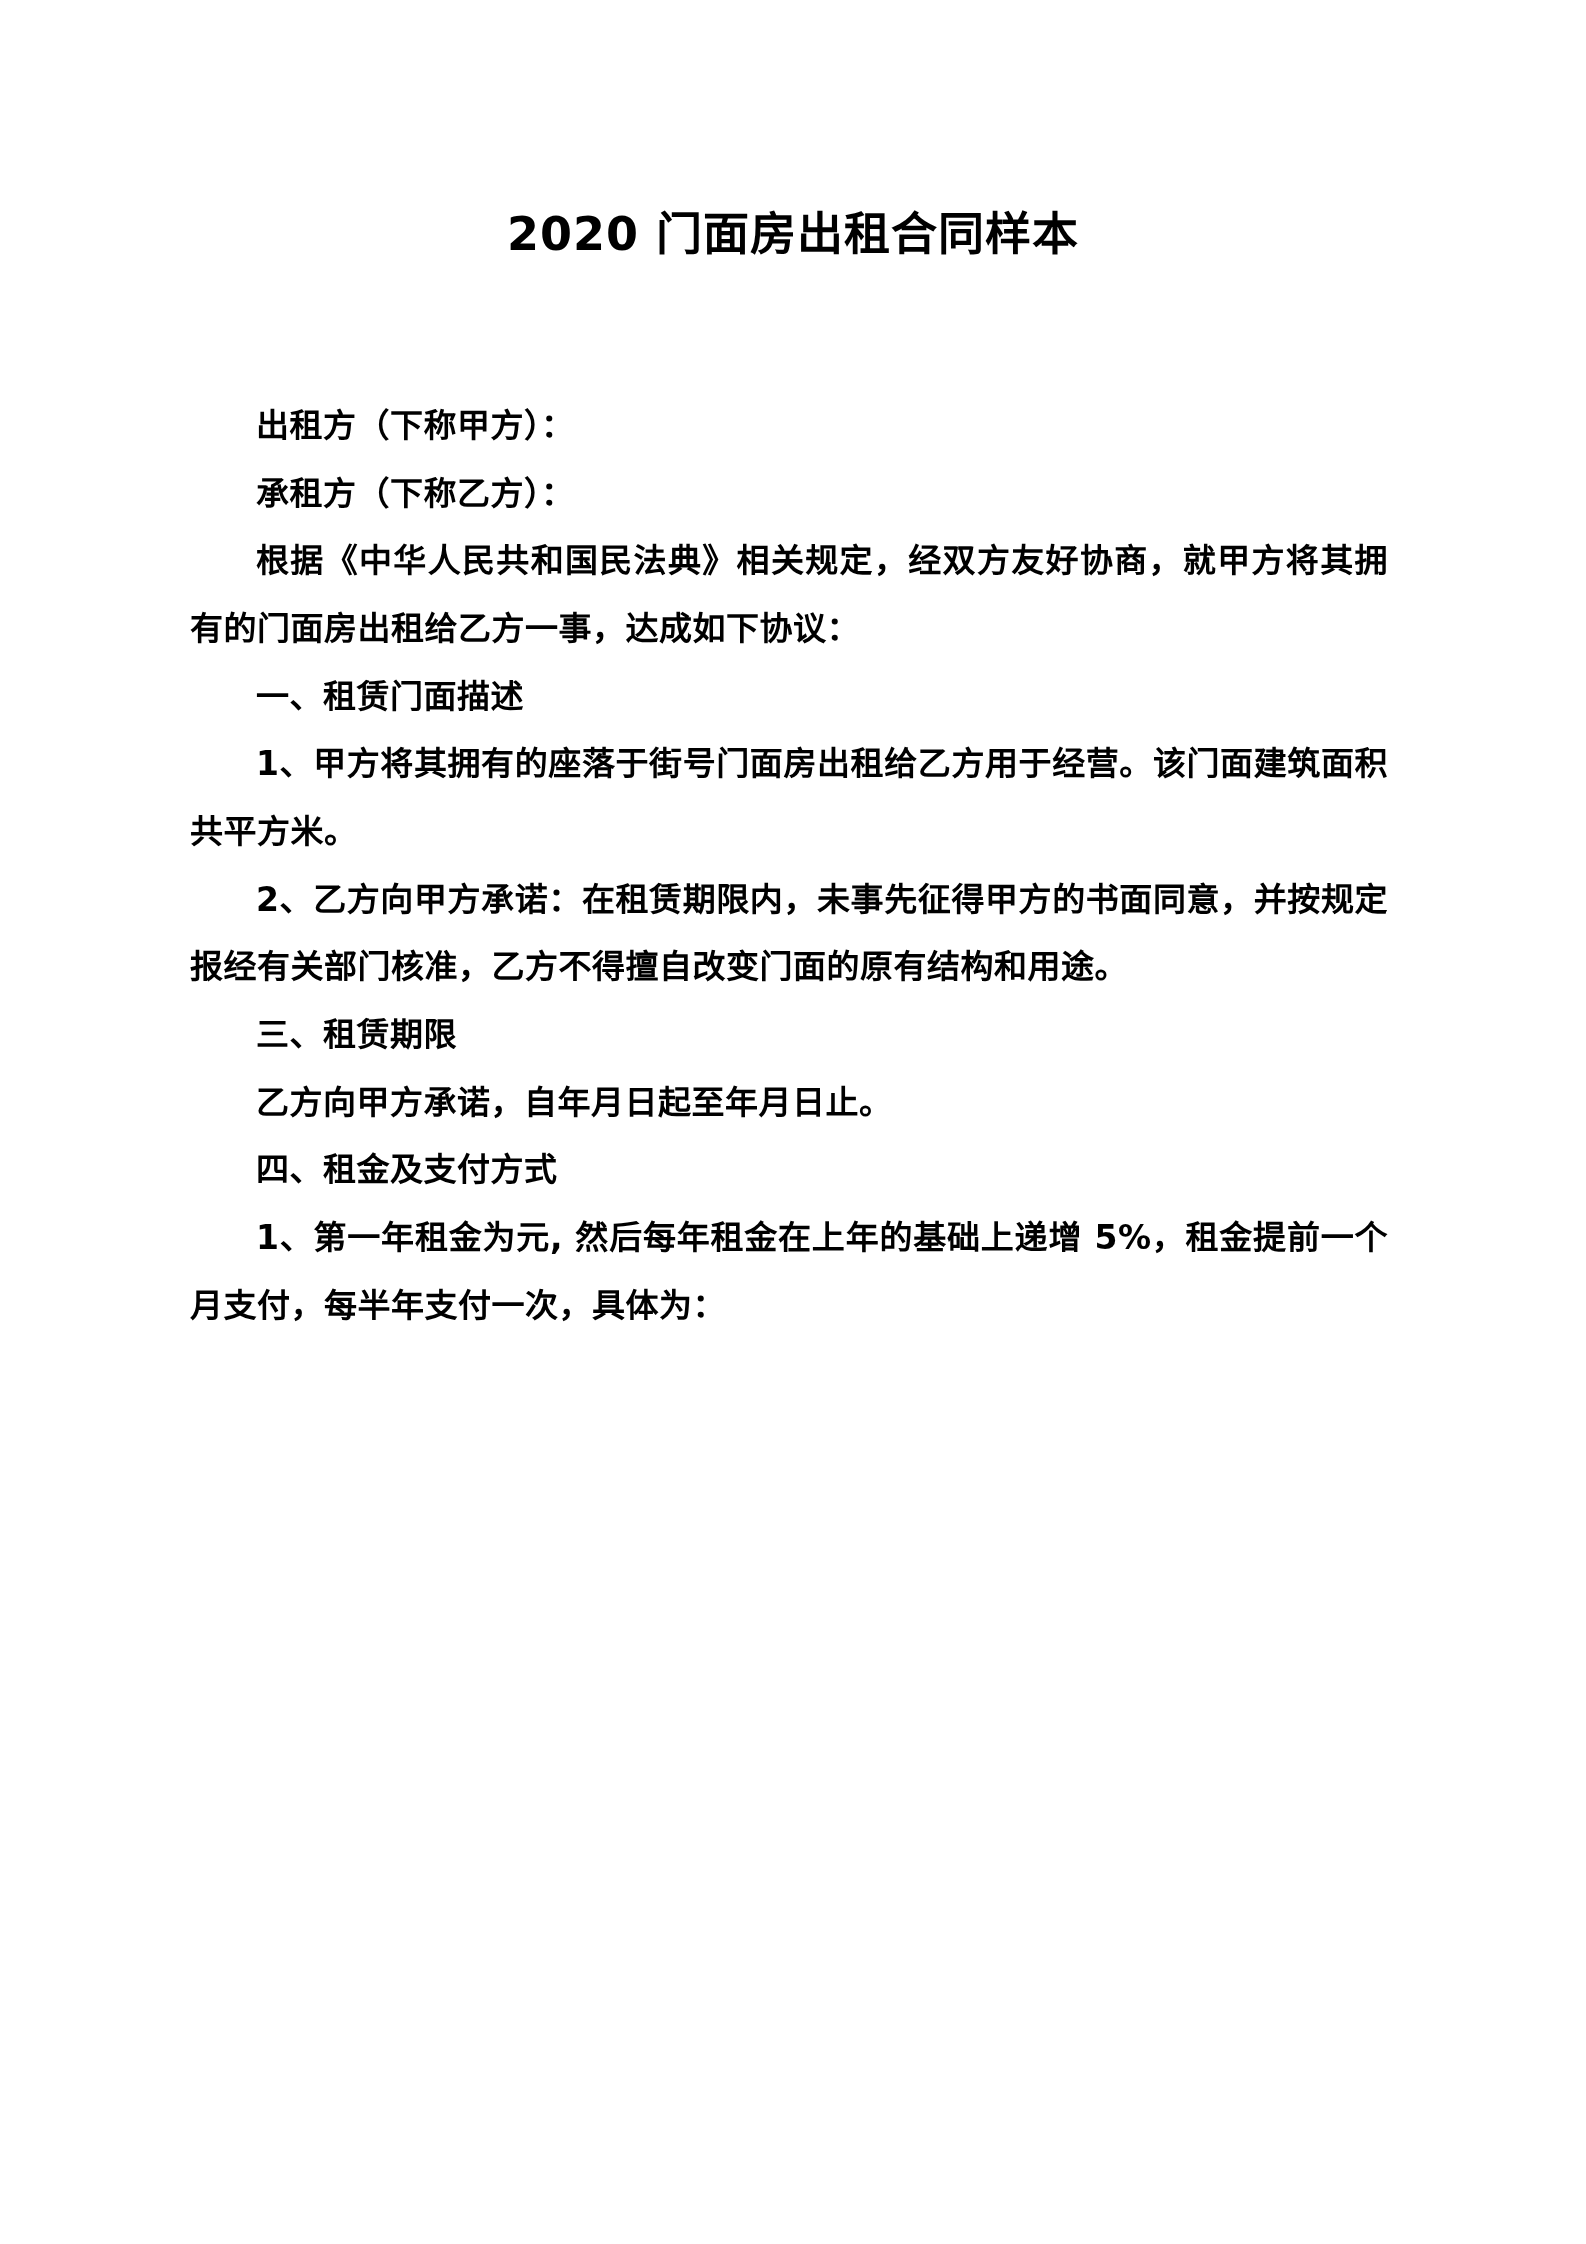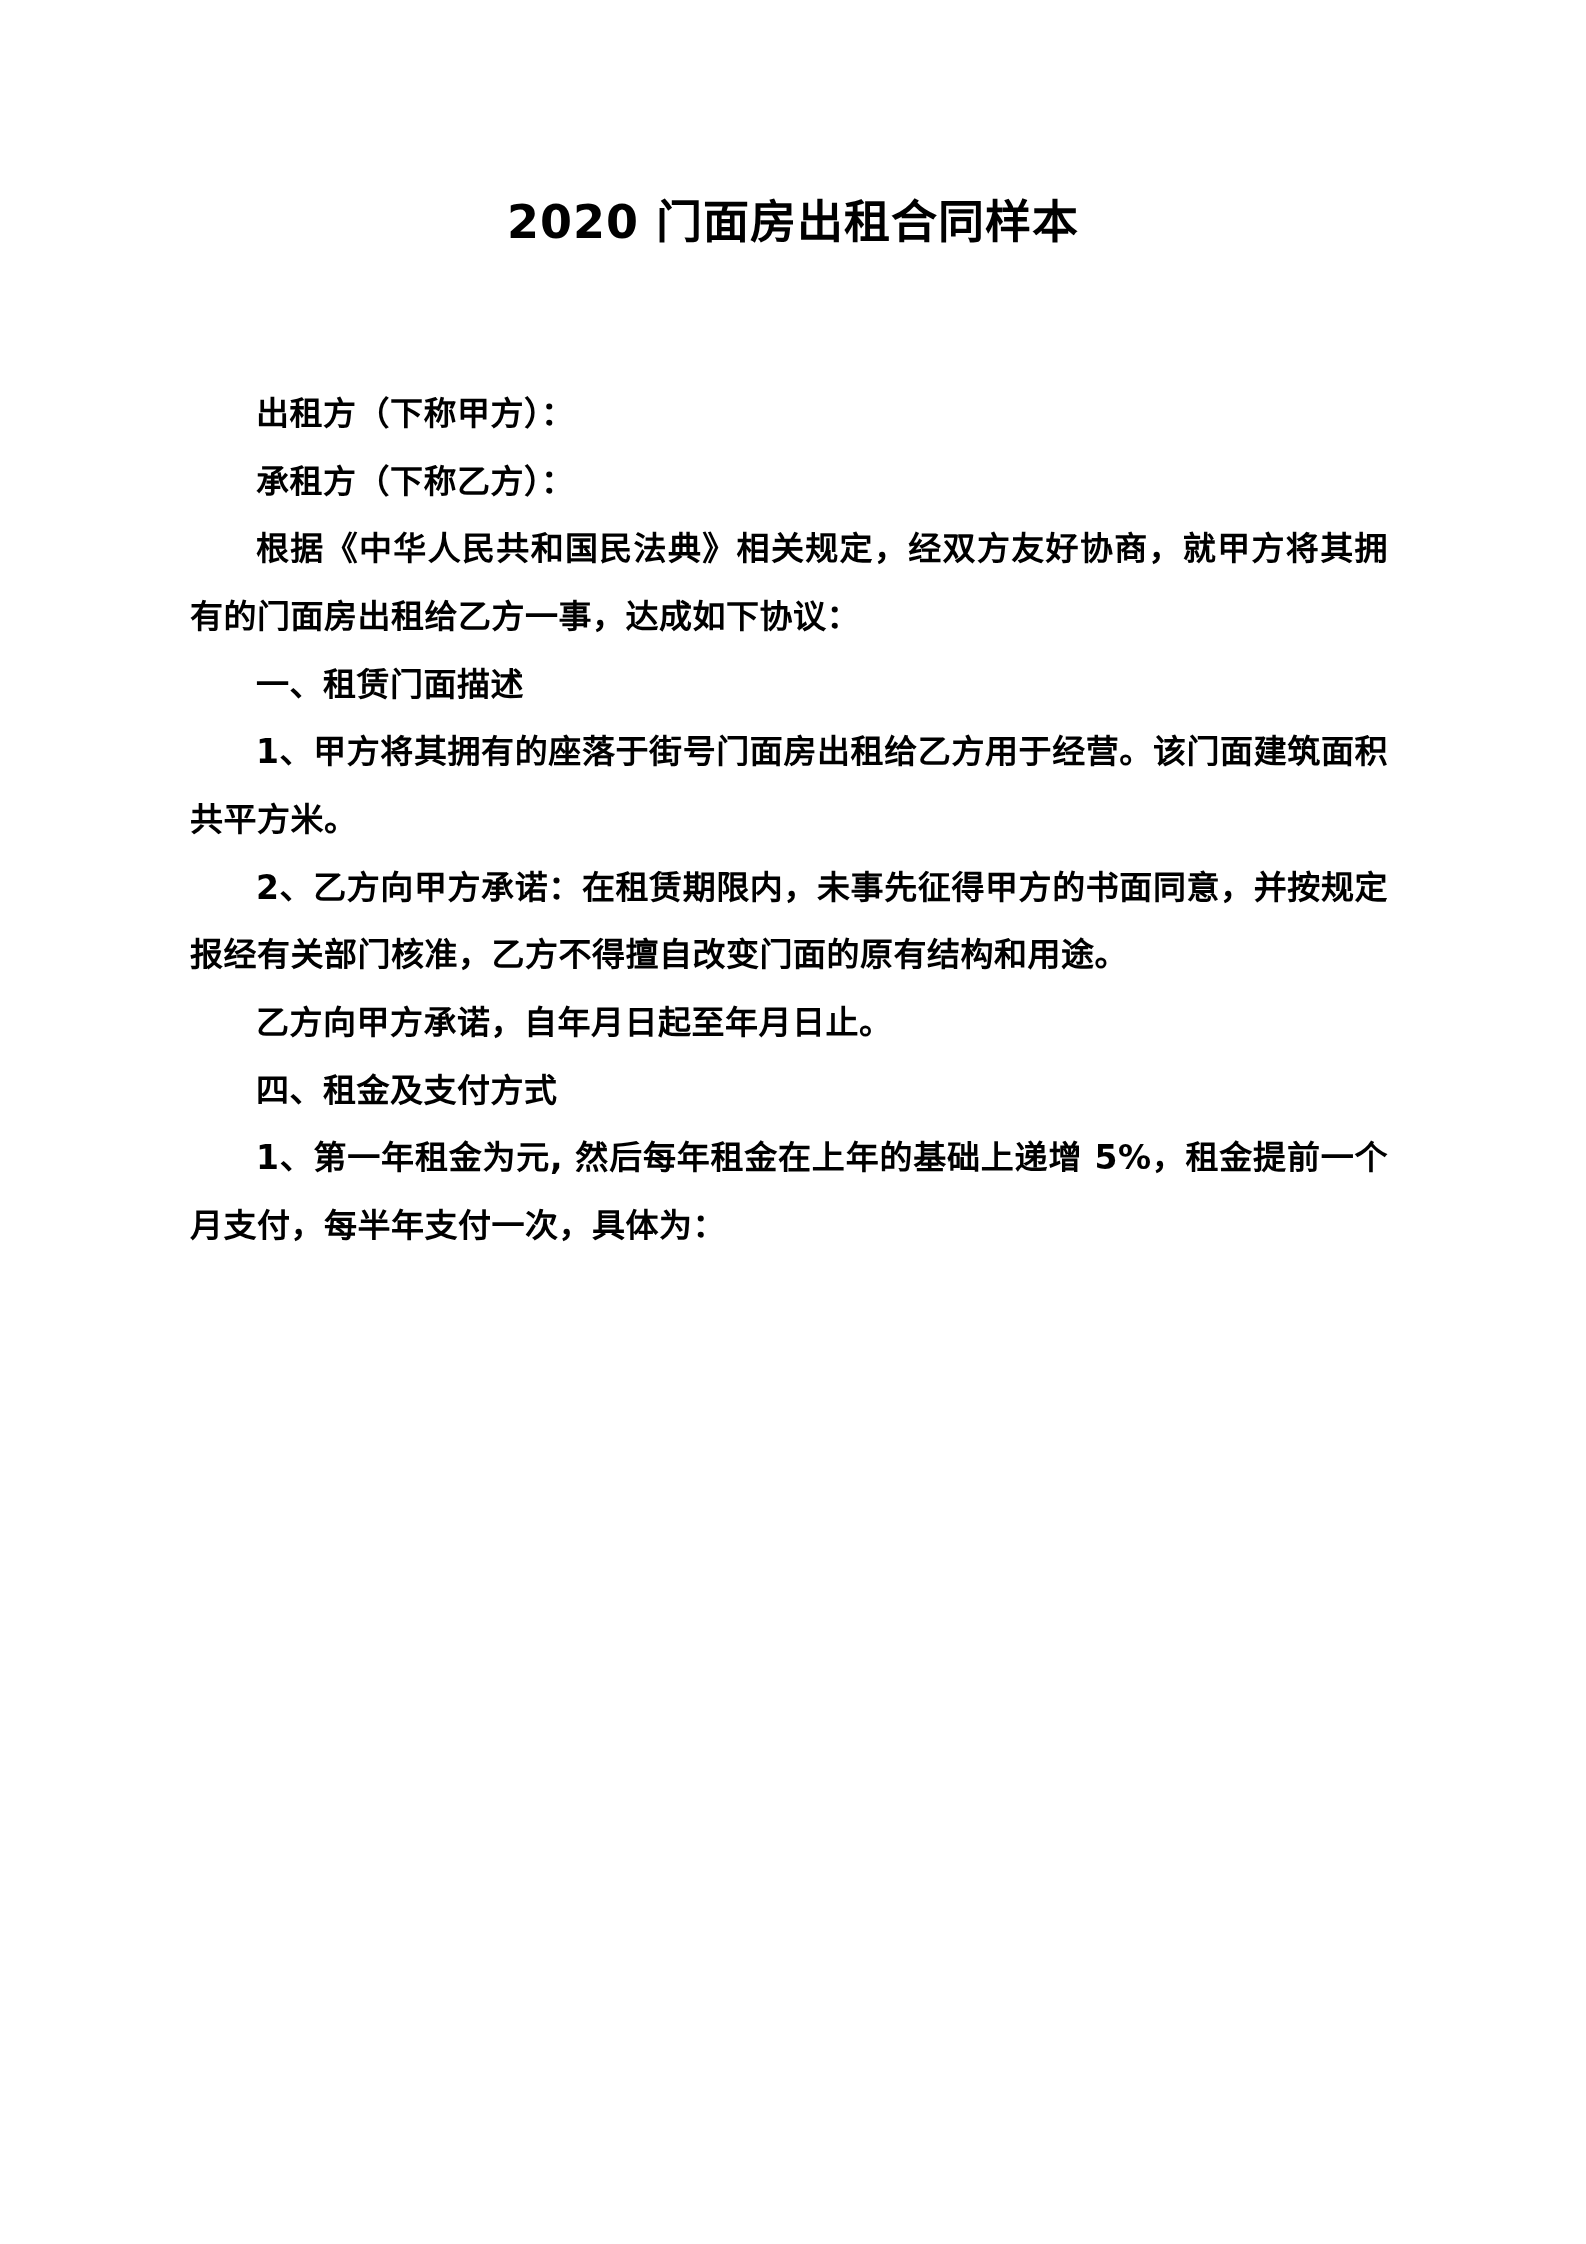--- a/index.html
+++ b/index.html
@@ -13,21 +13,21 @@
     height: 2244px;
     font-family: "DejaVu Sans", "Liberation Sans", sans-serif;
     color: #000000;
     overflow: hidden;
   }
   .page {
     position: relative;
     width: 1586px;
     height: 2244px;
     box-sizing: border-box;
-    padding: 0 190px;
+    padding: 12px 190px;
     background: #ffffff;
   }
   .doc-title {
     margin: 0;
     padding-top: 195px;
     text-align: center;
     font-size: 46px;
     font-weight: bold;
     letter-spacing: 1px;
     line-height: 1.2;
@@ -65,20 +65,21 @@
 
     <p class="para indent">一、租赁门面描述</p>
 
     <p class="para indent">1、甲方将其拥有的座落于街号门面房出租给乙方用于经营。该门面建筑面积共平方米。</p>
 
 
 
 
     <p class="para indent">2、乙方向甲方承诺：在租赁期限内，未事先征得甲方的书面同意，并按规定报经有关部门核准，乙方不得擅自改变门面的原有结构和用途。</p>
 
+    <p class="para indent">三、租赁期限</p>
 
     <p class="para indent">乙方向甲方承诺，自年月日起至年月日止。</p>
 
     <p class="para indent">四、租金及支付方式</p>
 
     <p class="para indent">1、第一年租金为元, 然后每年租金在上年的基础上递增 5%，租金提前一个月支付，每半年支付一次，具体为：</p>
 
   </div>
 </div>
 

